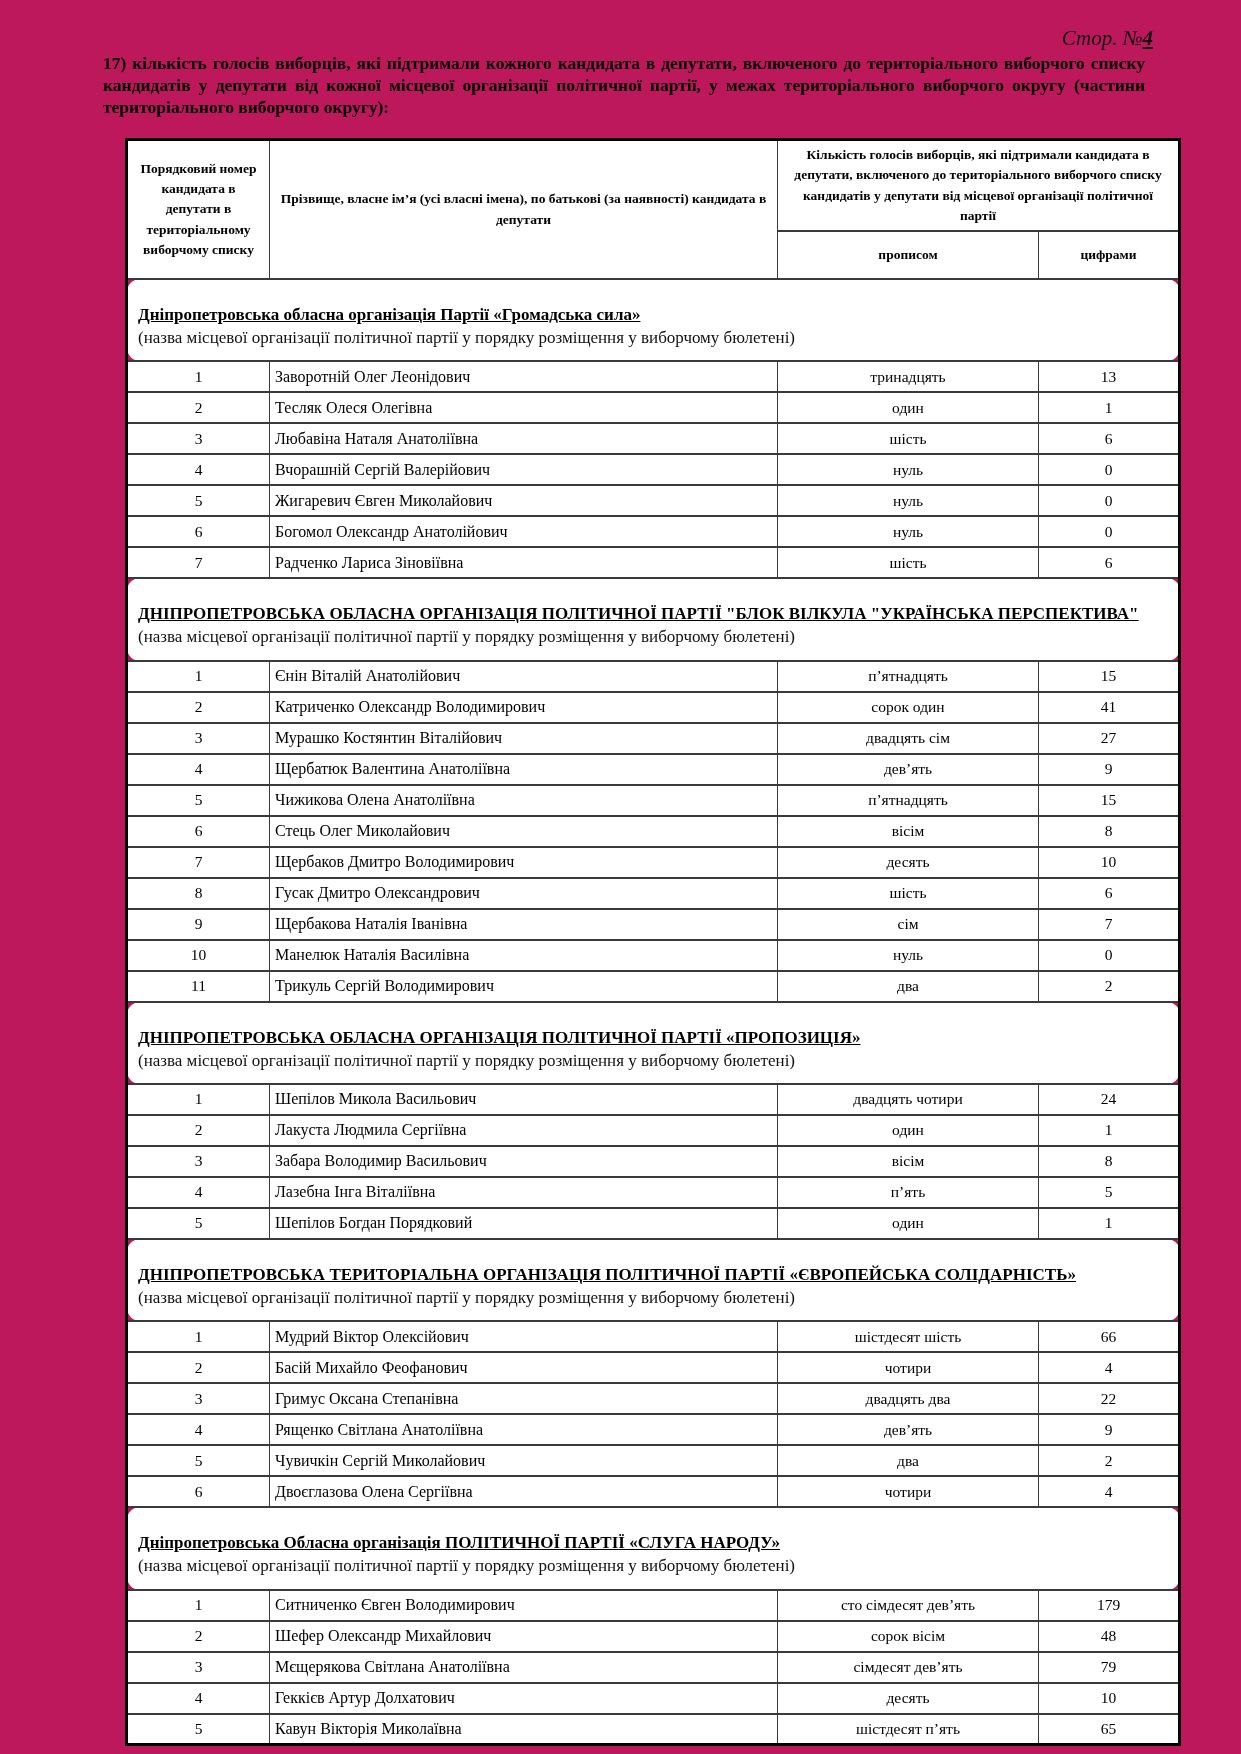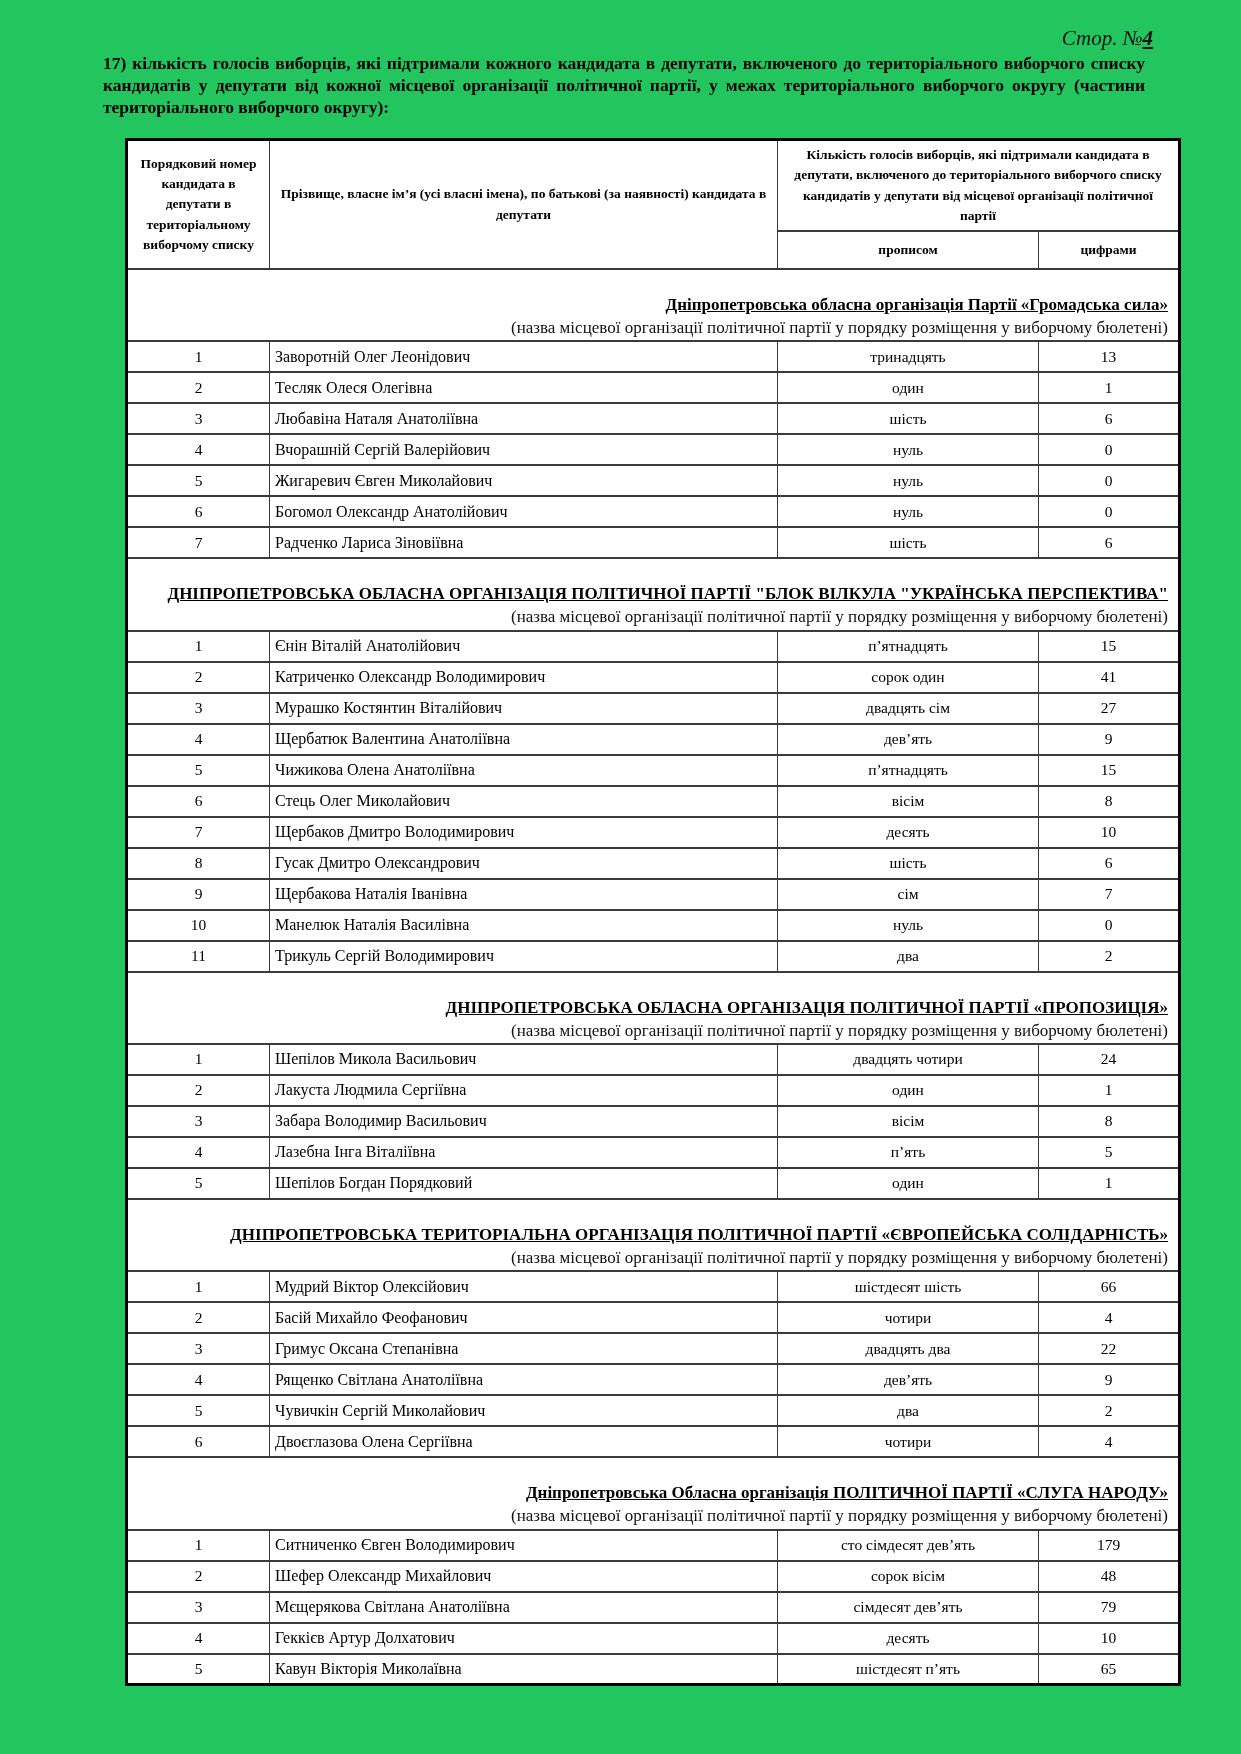--- a/index.html
+++ b/index.html
@@ -3,21 +3,21 @@
 <meta charset="utf-8">
 <style>
   * { box-sizing: border-box; margin: 0; padding: 0; }
   html, body { background: #ffffff; }
   body {
     width: 1241px; height: 1754px;
     position: relative;
     font-family: "Liberation Serif", serif;
     color: #000;
   }
-  .page { position: absolute; inset: 0; background: #22c55e; }
+  .page { position: absolute; inset: 0; background: #be185d; }
 
   .page-number {
     position: absolute; top: 26px; right: 88px;
     font-style: italic; font-size: 21px; color: #111;
   }
   .page-number .num { text-decoration: underline; font-weight: bold; }
 
   .intro {
     position: absolute; top: 52px; left: 103px; width: 1042px;
     font-weight: bold; font-size: 17.5px; line-height: 1.27;
@@ -43,25 +43,26 @@
   .col-words { width: 261px; }
   .col-digits{ width: 141px; }
 
   .votes-table thead th {
     font-weight: bold; text-align: center;
     font-size: 13.5px; line-height: 1.5;
     padding: 4px 8px;
   }
   th.h-main { height: 90px; }
   th.h-name { font-size: 14px; }
-  th.h-sub  { font-weight: normal; font-size: 14.5px; height: 38px; }
+  th.h-sub  { font-weight: normal; font-size: 14.5px; height: 48px; }
 
   td.section-cell {
-    text-align: right;
-    padding: 24px 10px 2px 10px;
+    text-align: left;
+    padding: 24px 10px 12px 10px;
+    border-radius: 13px;
   }
   .section-title {
     font-weight: bold; font-size: 17px; line-height: 1.35;
     text-decoration: underline;
   }
   .section-note { font-size: 17px; line-height: 1.2; margin-top: 1px; color: #111; }
 
   tr.data-row td { height: 31px; padding: 2px 5px; }
   td.c-num    { text-align: center; font-size: 15.5px; }
   td.c-name   { text-align: left; font-size: 16px; padding-left: 7px; font-family: Liberation Serif, serif; }

